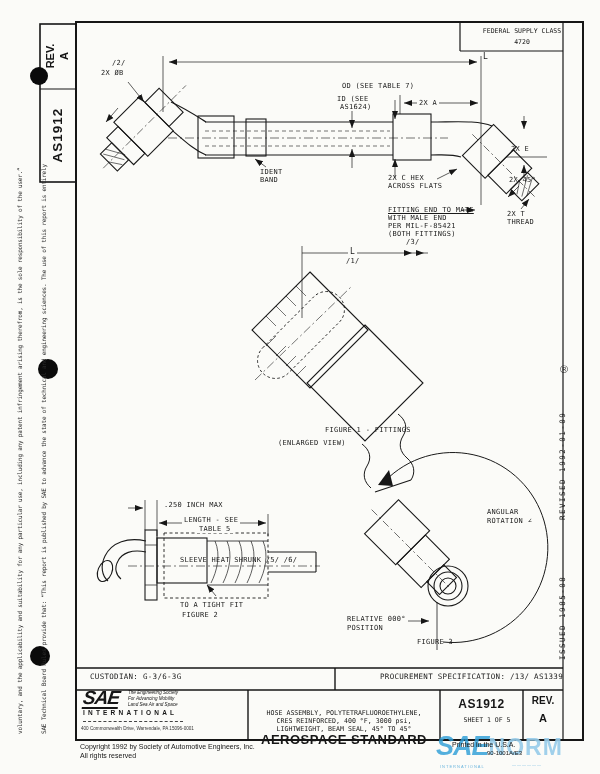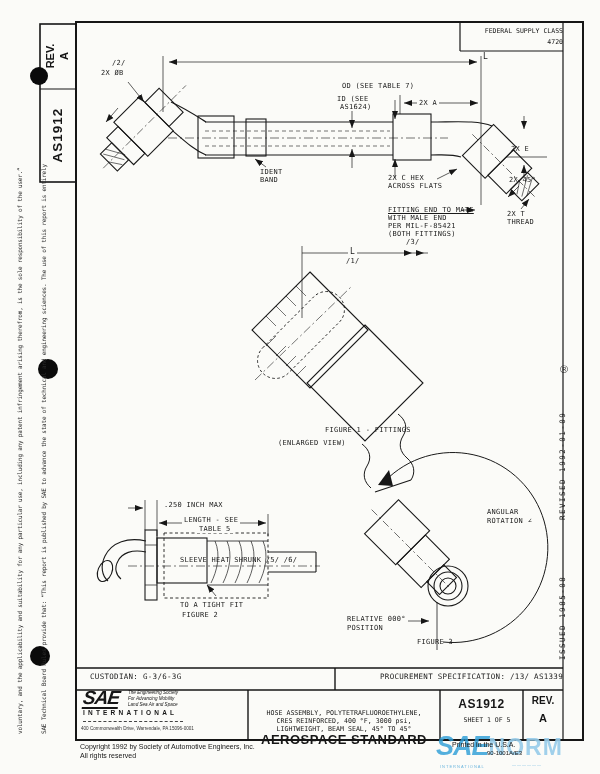--- a/index.html
+++ b/index.html
@@ -172,21 +172,21 @@
   <g stroke="#161616" stroke-width="1.4" fill="none">
     <line x1="76" y1="668" x2="563" y2="668"></line>
     <line x1="76" y1="690" x2="563" y2="690"></line>
     <line x1="335" y1="668" x2="335" y2="690"></line>
     <line x1="248" y1="690" x2="248" y2="740"></line>
     <line x1="440" y1="690" x2="440" y2="740"></line>
     <line x1="523" y1="690" x2="523" y2="740"></line>
   </g>
 </svg>
 
-<div class="tb-txt ctr" style="left:460px;top:26px;width:103px;position:absolute;font:6.5px 'DejaVu Sans Mono',monospace;line-height:11px;text-align:right;">
+<div class="tb-txt ctr" style="left:460px;top:26px;width:124px;position:absolute;font:6.5px 'DejaVu Sans Mono',monospace;line-height:11px;">
   <div>FEDERAL SUPPLY CLASS</div>
   <div>4720</div>
 </div>
 
 <div class="tabblock" style="left:28px;top:41px;width:60px;height:30px;transform:rotate(-90deg);font-size:11px;line-height:14px;">
   <div>REV.</div>
   <div>A</div>
 </div>
 <div class="tabblock" style="left:18px;top:127px;width:80px;height:16px;transform:rotate(-90deg);font-size:13.5px;letter-spacing:1px;">AS1912</div>
 

